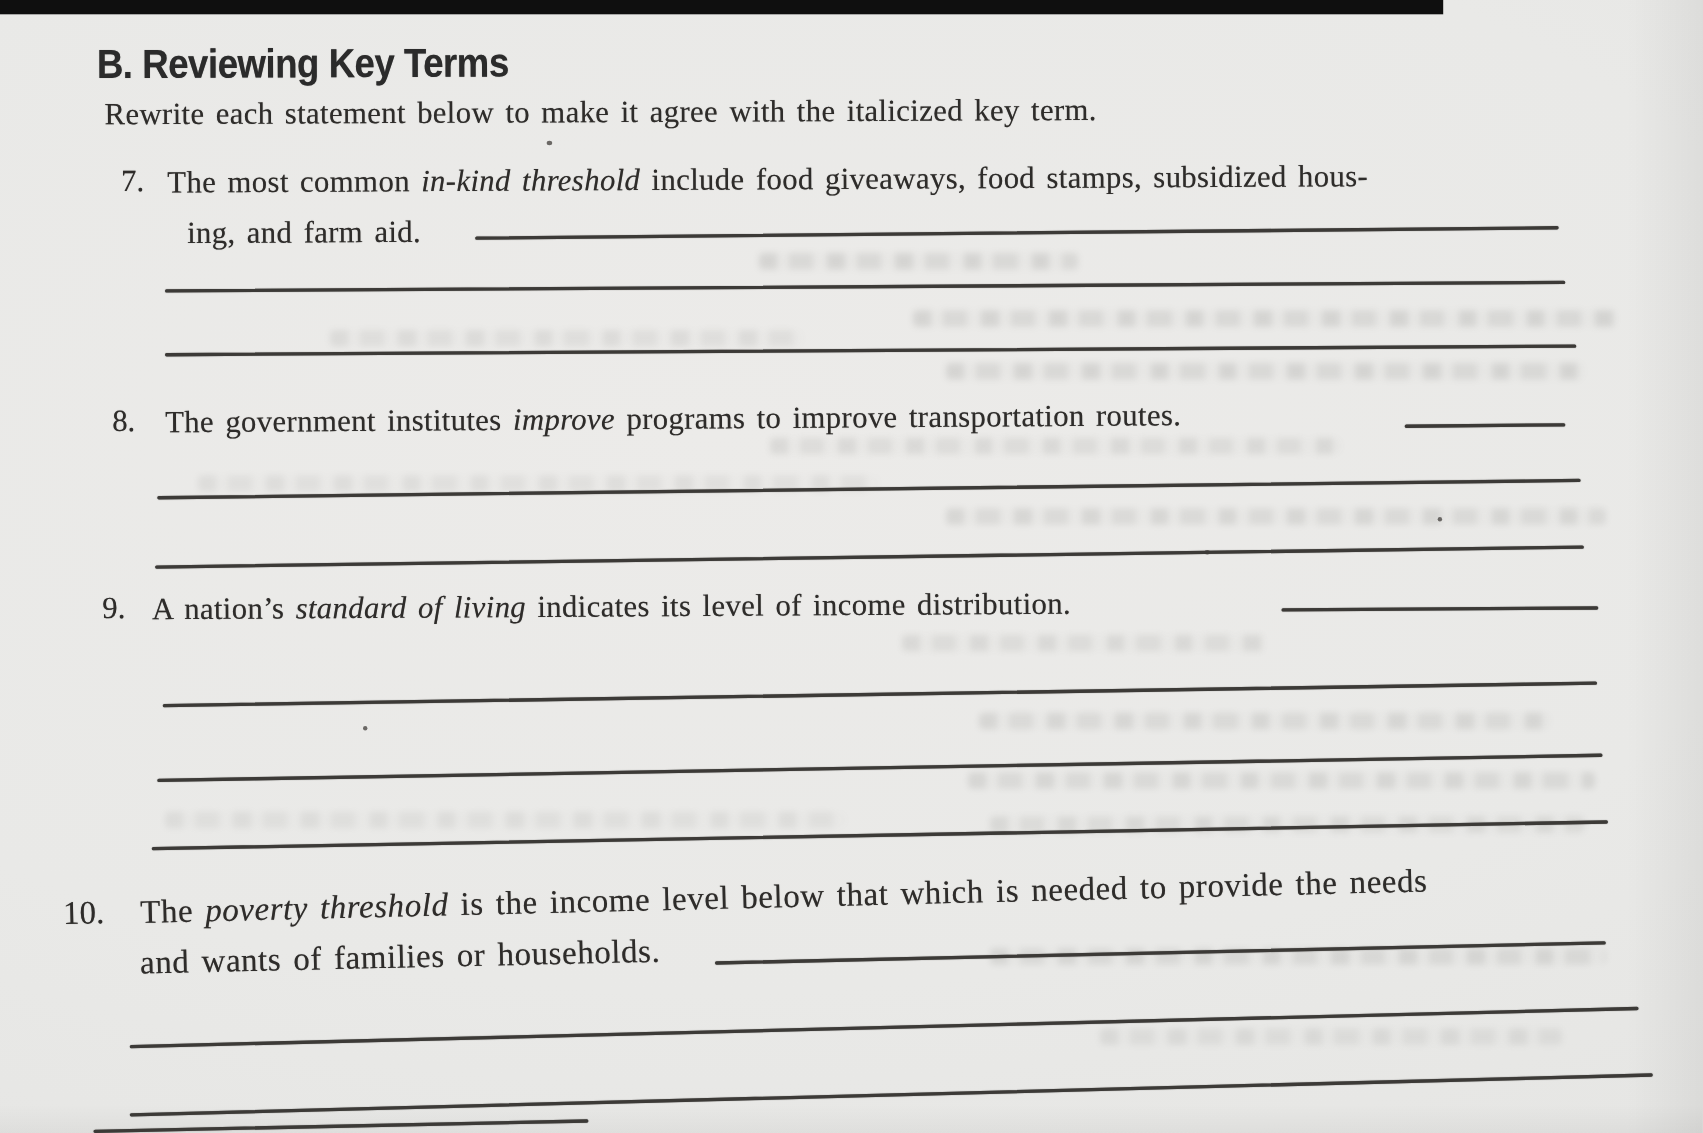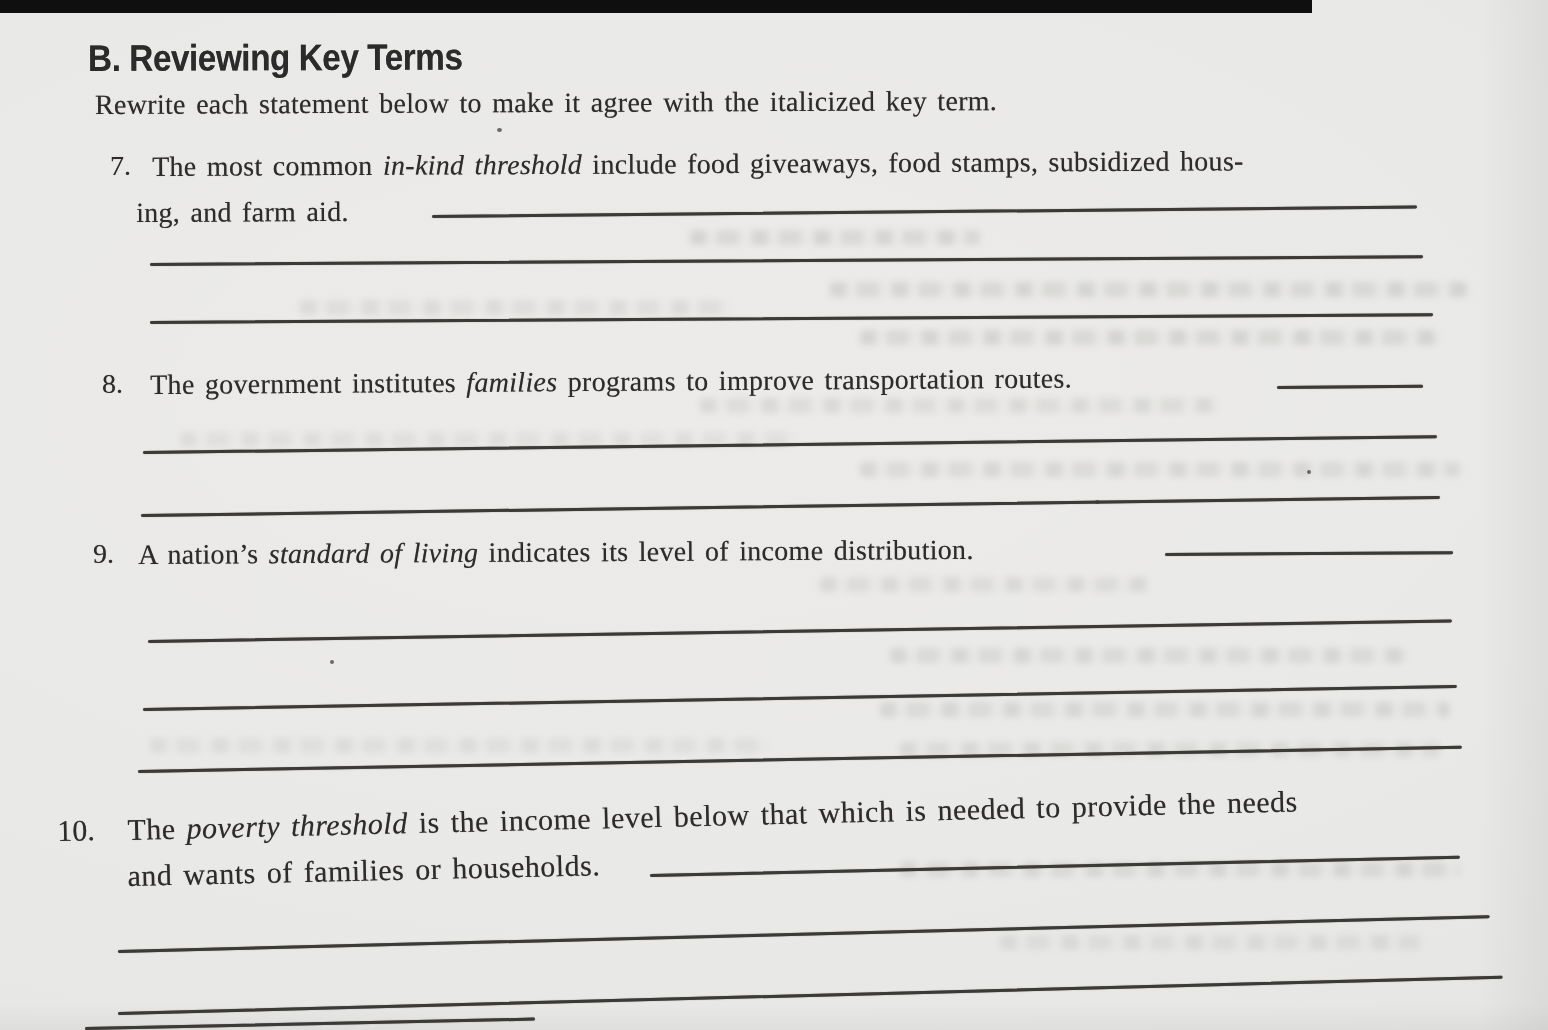--- a/index.html
+++ b/index.html
@@ -32,21 +32,21 @@
     word-spacing:3px;letter-spacing:0.3px;color:#2e2c2a;
     transform-origin:left top;text-shadow:0 0 .7px rgba(46,44,42,.55);
   }
   .instruction{left:95px;top:88px;transform:rotate(-0.25deg);}
   .kterm{font-style:italic;}
   .qnum{position:absolute;font-size:28px;white-space:nowrap;color:#2e2c2a;
     transform-origin:left top;text-shadow:0 0 .7px rgba(46,44,42,.55);}
 
   
   .q7l1{left:152px;top:150px;transform:rotate(-0.3deg);}
-  .q7l2{left:136px;top:196px;transform:rotate(-0.3deg);}
+  .q7l2{left:170px;top:196px;transform:rotate(-0.3deg);}
   .n7{left:110px;top:150px;}
   .q8l1{left:150px;top:368px;transform:rotate(-0.4deg);}
   .n8{left:102px;top:368px;}
   .q9l1{left:138px;top:538px;transform:rotate(-0.35deg);}
   .n9{left:93px;top:538px;}
   .q10l1{left:127px;top:812px;font-size:30px;letter-spacing:0.5px;transform:rotate(-1.4deg);}
   .q10l2{left:127px;top:858px;font-size:30px;letter-spacing:0.5px;transform:rotate(-1.3deg);}
   .n10{left:57px;top:814px;font-size:30px;transform:rotate(-1.2deg);}
 
   
@@ -107,21 +107,21 @@
   <div class="serif-line instruction">Rewrite each statement below to make it agree with the italicized key term.</div>
 
   <div class="qnum n7">7.</div>
   <div class="serif-line q7l1"><span>The most common </span><span class="kterm">in-kind threshold</span><span> include food giveaways, food stamps, subsidized hous-</span></div>
   <div class="serif-line q7l2">ing, and farm aid.</div>
   <div class="rule rA"></div>
   <div class="rule rB"></div>
   <div class="rule rC"></div>
 
   <div class="qnum n8">8.</div>
-  <div class="serif-line q8l1"><span>The government institutes </span><span class="kterm">families</span><span> programs to improve transportation routes.</span></div>
+  <div class="serif-line q8l1"><span>The government institutes </span><span class="kterm">improve</span><span> programs to improve transportation routes.</span></div>
   <div class="rule r8"></div>
   <div class="rule rD"></div>
   <div class="rule rE"></div>
 
   <div class="qnum n9">9.</div>
   <div class="serif-line q9l1"><span>A nation’s </span><span class="kterm">standard of living</span><span> indicates its level of income distribution.</span></div>
   <div class="rule r9"></div>
   <div class="rule rF"></div>
   <div class="rule rG"></div>
   <div class="rule rH"></div>

